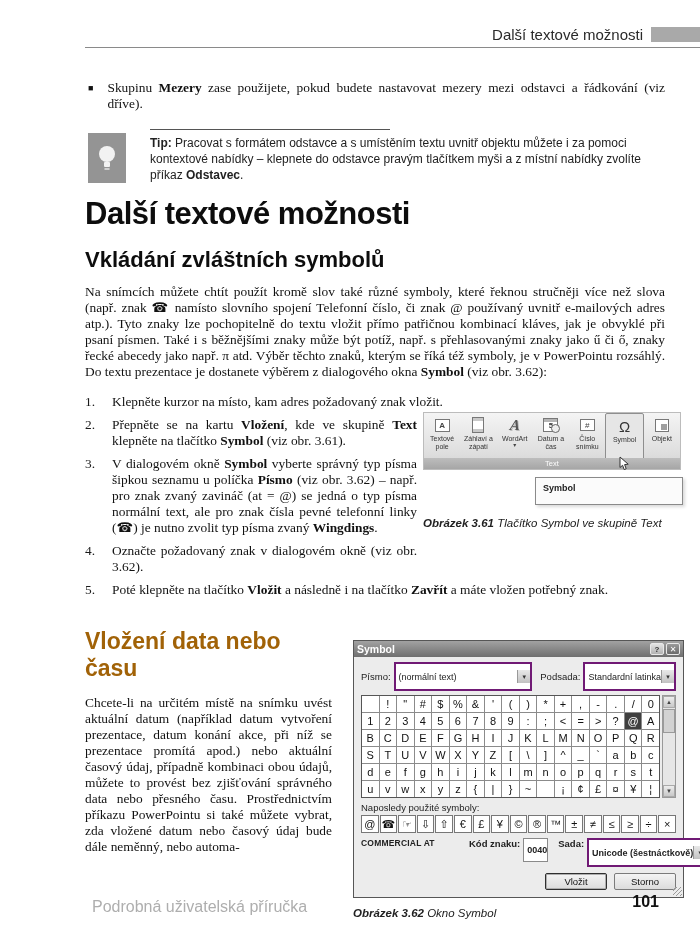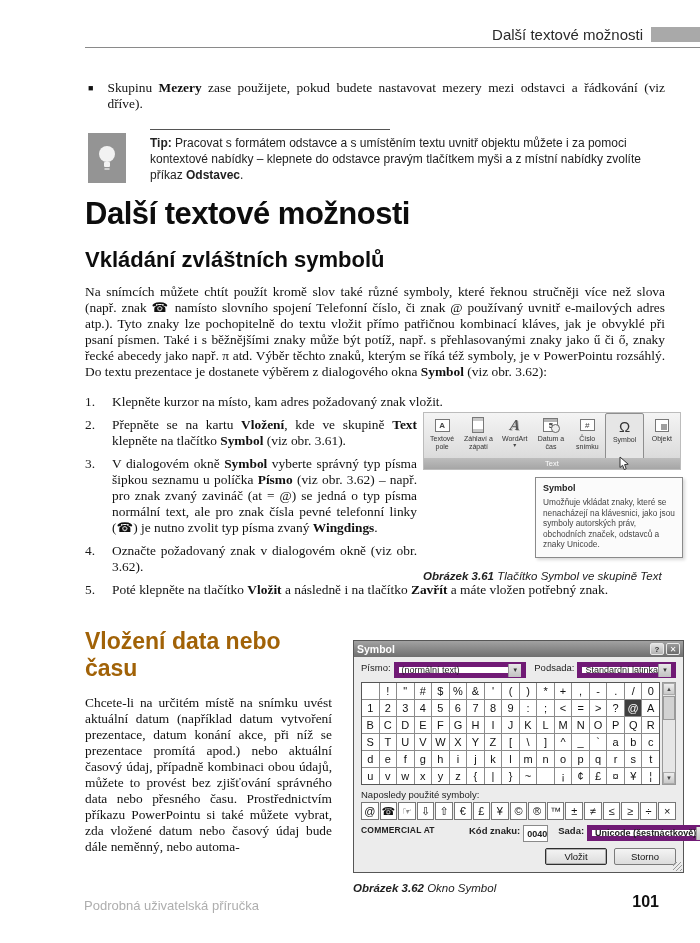--- a/index.html
+++ b/index.html
@@ -94,23 +94,23 @@
   .dlgwrap { position:absolute; left:268px; top:12px; width:332px; }
   .dialog { width:331px; border:1px solid #565656; background:#ececec; }
   .titlebar { height:16px; background:linear-gradient(#a2a2a2,#6f6f6f); display:flex;
               align-items:center; padding:0 3px; }
   .titlebar .t-cap { flex:1; color:#fff; font-weight:bold; font-size:10.5px; }
   .tb-btn { width:14px; height:12px; margin-left:2px; border:1px solid #e8e8e8; font-size:8px;
             display:flex; align-items:center; justify-content:center; border-radius:2px; }
   .tb-help { background:linear-gradient(#e3e3e3,#b2b2b2); color:#333; font-weight:bold; }
   .tb-close { background:linear-gradient(#9a9a9a,#6a6a6a); color:#fff; font-weight:bold; }
   .dlg-body { position:relative; padding:5px 7px 4px; }
-  .combo-row { display:flex; }
+  .combo-row { display:flex; align-items:center; }
   .dlbl { font-size:9.5px; color:#222; margin-right:3px; white-space:nowrap; }
-  .combo { height:16px; background:#fff; border:5px solid #701a75; display:flex;
+  .combo { height:29px; background:#fff; border:2px solid #701a75; display:flex;
            align-items:center; font-size:9px; color:#222; }
   .combo .cv { flex:1; padding-left:3px; white-space:nowrap; overflow:hidden; }
   .combo .ca { width:13px; height:13px; background:linear-gradient(#e8e8e8,#c2c2c2);
            border-left:1px solid #999; font-size:7px; color:#333; display:flex;
            align-items:center; justify-content:center; }
   .combo.font-combo { width:148px; margin-right:8px; }
   .combo.subset-combo { flex:1; }
   .gridwrap { margin-top:4px; display:flex; }
   .sgrid { flex:1; display:grid; grid-template-columns:repeat(17,1fr); gap:1px;
            background:#8b8b8b; border:1px solid #555; }
@@ -122,35 +122,35 @@
   .sarr { height:12px; background:linear-gradient(#ededed,#c8c8c8); border:1px solid #aaa;
           font-size:6px; color:#444; display:flex; align-items:center; justify-content:center; }
   .sthumb { height:24px; margin:1px 0; background:#d2d2d2; border:1px solid #9a9a9a; }
   .sspace { flex:1; }
   .recent-label { margin-top:4px; font-size:9.5px; color:#222; }
   .recent-row { margin-top:2px; display:grid; grid-template-columns:repeat(17,1fr); gap:1px; }
   .rcell { height:18px; background:#fff; border:1px solid #777; display:flex;
            align-items:center; justify-content:center; font-size:11px; color:#111; }
   .code-row { margin-top:5px; display:flex; align-items:flex-start;font-weight:bold; }
   .char-name { width:108px; font-size:8.5px; letter-spacing:0.2px; color:#222; flex:none; }
-  .code-input { width:46px; height:17px; background:#fff; border:1px solid #8a8a8a;
+  .code-input { width:46px; height:24px; background:#fff; border:1px solid #8a8a8a;
            font-size:9px; padding-left:3px; color:#222; margin-right:10px;
            display:flex; align-items:center; }
   .combo.from-combo { flex:1; }
   .btn-row { margin-top:6px; display:flex; justify-content:flex-end; gap:7px; padding-bottom:3px; }
   .dbtn { width:62px; height:17px; font-size:9.5px; color:#111; display:flex; align-items:center;
           justify-content:center; background:linear-gradient(#f4f4f4,#dcdcdc); border:1px solid #7b7b7b;
           border-radius:2px; }
   .dbtn.default { border:1px solid #2f2f2f; box-shadow:inset 0 0 0 1px #aeaeae; }
   .dlg-body::after { content:""; position:absolute; right:1px; bottom:1px; width:9px; height:9px;
           background:repeating-linear-gradient(135deg,transparent 0 2px,#999 2px 3px); }
   .cap62 { margin-top:8px; }
 
   
-  .foot-left { position:absolute; left:84px; top:898px; font-size:13px; color:#aeaeae; }
+  .foot-left { position:absolute; left:92px; top:898px; font-size:16px; color:#aeaeae; }
   .foot-num  { position:absolute; right:41px; top:893px; font-size:16px; font-weight:bold; color:#111; }
 </style>
 </head>
 <body>
 
 <div class="page">
 
   <span class="hdr-title">Další textové možnosti</span>
   <div class="hdr-bar"></div>
   <div class="hdr-rule"></div>
@@ -225,21 +225,20 @@
         </div>
         <div class="ribbon-strip">Text</div>
       </div>
       <div class="cursor-icon">
         <svg width="11" height="15" viewBox="0 0 11 15">
           <path d="M1 1 L1 11.5 L3.6 9.3 L5.2 13.6 L7.2 12.7 L5.6 8.6 L9.2 8.2 Z" fill="#fff" stroke="#333" stroke-width="1"></path>
         </svg>
       </div>
       <div class="tooltip">
         <div class="tt-title">Symbol</div>
-        <div class="tt-body">Umožňuje vkládat znaky, které se nenacházejí na klávesnici, jako jsou symboly autorských práv, obchodních značek, odstavců a znaky Unicode.</div>
       </div>
       <div class="caption">
         <span class="cap-b">Obrázek 3.61</span>
         <span class="cap-i">Tlačítko Symbol ve skupině Text</span>
       </div>
     </div>
 
     <div class="step">
       <span class="step-num">1.</span>
       <span class="step-text serif"><span>Klepněte kurzor na místo, kam adres požadovaný znak vložit.</span></span>

